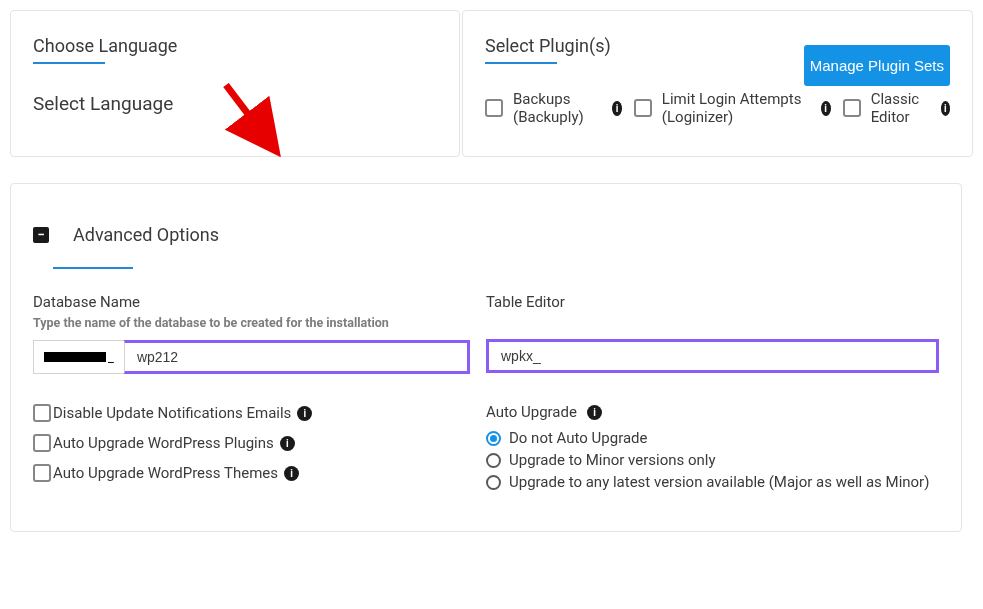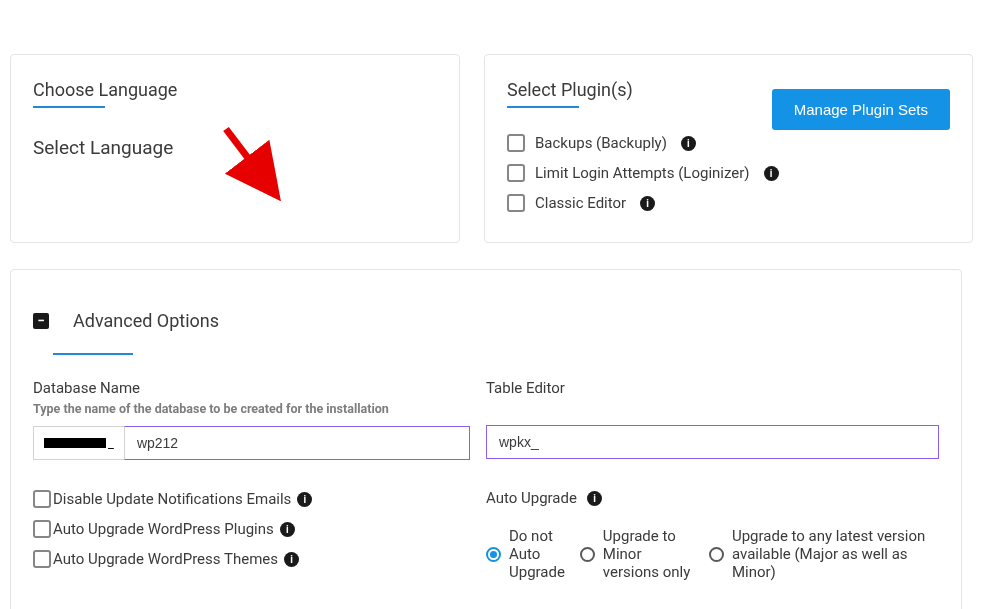--- a/index.html
+++ b/index.html
@@ -5,21 +5,21 @@
   * { box-sizing: border-box; }
   body {
     margin: 0;
     padding: 10px;
     font-family: -apple-system, BlinkMacSystemFont, "Segoe UI", Roboto, Arial, sans-serif;
     font-size: 14px;
     color: #333;
     background: #fff;
     width: 983px;
   }
-  .row { display: flex; gap: 24px; margin-top: 44px; }
+  .row { display: flex; gap: 2px; }
   .panel {
     border: 1px solid #e4e4e4;
     border-radius: 4px;
     padding: 24px 22px 30px 22px;
     position: relative;
   }
   .panel.lang { flex: 0 0 450px; }
   .panel.plugins { flex: 1 1 auto; }
   .panel.advanced { margin-top: 26px; width: 952px; padding-bottom: 40px; }
   .panel-title {
@@ -70,25 +70,25 @@
     pointer-events: none;
   }
   .manage-btn {
     position: absolute;
     right: 22px;
     top: 34px;
     background: #1492e6;
     color: #fff;
     border: none;
     border-radius: 3px;
-    padding: 12px 22px;
+    padding: 12px 6px;
     font-size: 15px;
     cursor: pointer;
   }
-  .plugin-list { display: flex; flex-direction: column; gap: 12px; margin-top: -2px; }
+  .plugin-list { display: flex; gap: 12px; margin-top: -2px; }
   .check-row { display: flex; align-items: center; gap: 10px; font-size: 15px; color: #3b3b3b; }
   .check-row.tight { gap: 2px; margin-bottom: 0; }
   input[type="checkbox"].box {
     appearance: none;
     -webkit-appearance: none;
     width: 18px; height: 18px;
     border: 2px solid #868686;
     border-radius: 3px;
     background: #fff;
     margin: 0;
@@ -138,29 +138,29 @@
   }
   .blackbar {
     display: inline-block;
     width: 62px; height: 10px;
     background: #000;
     margin-right: 2px;
   }
   input.text {
     width: 100%;
     height: 34px;
-    border: 1px solid #8b5cf6;
+    border: 3px solid #8b5cf6;
     padding: 6px 12px;
     font-size: 14px;
     color: #3b3b3b;
     background: #fff;
   }
   input.db-name { border-left: 1px solid #d3d3d3; }
   .checks-stack { display: flex; flex-direction: column; gap: 12px; margin-top: 30px; }
-  .radio-stack { display: flex; flex-direction: row; gap: 10px; margin-top: 20px; }
+  .radio-stack { display: flex; flex-direction: column; gap: 4px; margin-top: 8px; }
   .radio-row { display: flex; align-items: center; gap: 8px; font-size: 15px; color: #3b3b3b; }
   input[type="radio"].rad {
     appearance: none;
     -webkit-appearance: none;
     width: 15px; height: 15px;
     border: 2px solid #5a5a5a;
     border-radius: 50%;
     margin: 0;
     cursor: pointer;
     position: relative;

